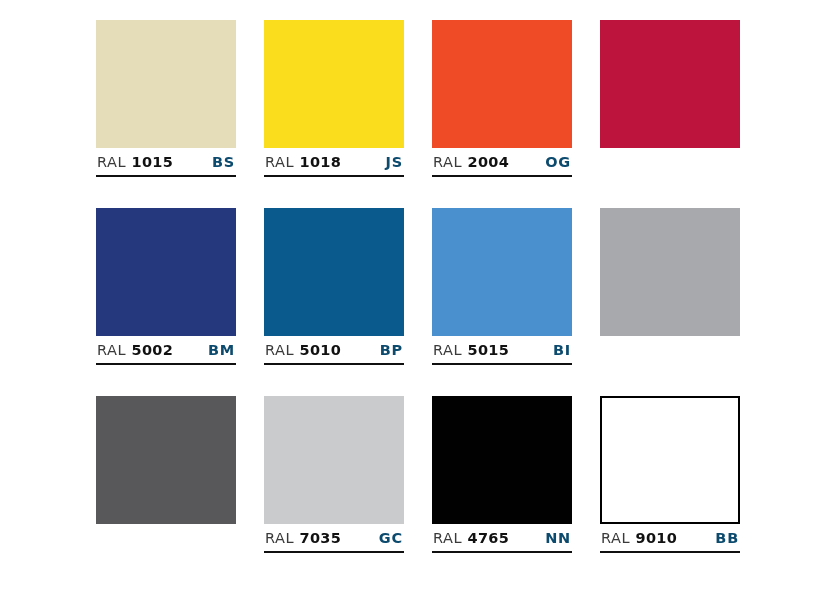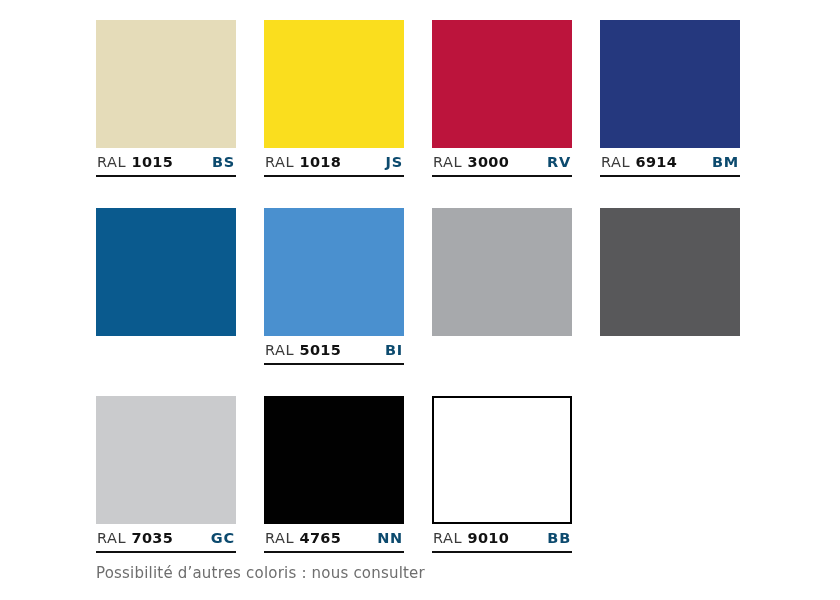--- a/index.html
+++ b/index.html
@@ -110,35 +110,42 @@
         </div>
       </div>
       <div class="swatch-cell">
         <div class="swatch-chip" style="background: rgb(250, 222, 30);"></div>
         <div class="swatch-label">
           <span class="label-ral"><span class="ral-word">RAL</span> <span class="ral-number">1018</span></span>
           <span class="label-code">JS</span>
         </div>
       </div>
       <div class="swatch-cell">
+        <div class="swatch-chip" style="background: rgb(238, 75, 38);"></div>
+        <div class="swatch-label">
+          <span class="label-ral"><span class="ral-word">RAL</span> <span class="ral-number">2004</span></span>
+          <span class="label-code">OG</span>
+        </div>
+      </div>
+      <div class="swatch-cell">
         <div class="swatch-chip" style="background: rgb(188, 20, 60);"></div>
-        <div class="swatch-label">
-          <span class="label-ral"><span class="ral-word">RAL</span> <span class="ral-number">3000</span></span>
-          <span class="label-code">RV</span>
-        </div>
       </div>
       <div class="swatch-cell">
         <div class="swatch-chip" style="background: rgb(37, 56, 126);"></div>
         <div class="swatch-label">
-          <span class="label-ral"><span class="ral-word">RAL</span> <span class="ral-number">6914</span></span>
+          <span class="label-ral"><span class="ral-word">RAL</span> <span class="ral-number">5002</span></span>
           <span class="label-code">BM</span>
         </div>
       </div>
       <div class="swatch-cell">
         <div class="swatch-chip" style="background: rgb(10, 90, 142);"></div>
+        <div class="swatch-label">
+          <span class="label-ral"><span class="ral-word">RAL</span> <span class="ral-number">5010</span></span>
+          <span class="label-code">BP</span>
+        </div>
       </div>
       <div class="swatch-cell">
         <div class="swatch-chip" style="background: rgb(74, 144, 207);"></div>
         <div class="swatch-label">
           <span class="label-ral"><span class="ral-word">RAL</span> <span class="ral-number">5015</span></span>
           <span class="label-code">BI</span>
         </div>
       </div>
       <div class="swatch-cell">
         <div class="swatch-chip" style="background: rgb(167, 169, 172);"></div>
@@ -162,15 +169,14 @@
       </div>
       <div class="swatch-cell">
         <div class="swatch-chip bordered" style="background: rgb(255, 255, 255);"></div>
         <div class="swatch-label">
           <span class="label-ral"><span class="ral-word">RAL</span> <span class="ral-number">9010</span></span>
           <span class="label-code">BB</span>
         </div>
       </div>
     </div>
 
-  <div class="footer-note">Possibilité d’autres coloris : nous consulter</div>
 
 </div>
 
 </body></html>

